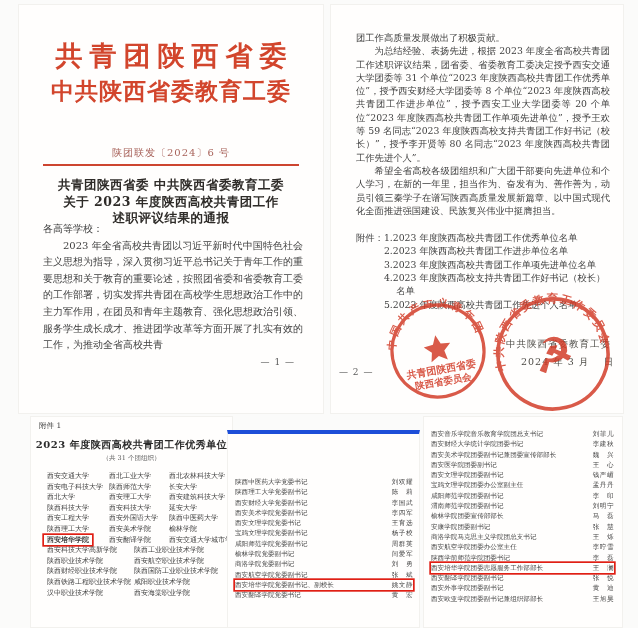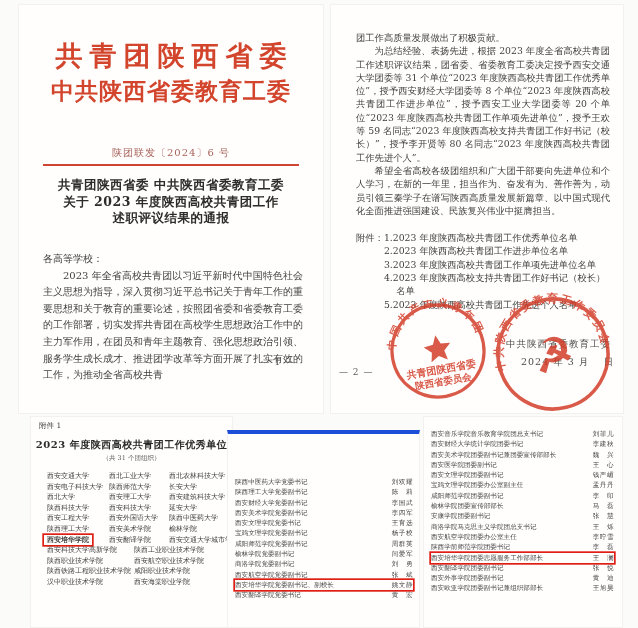--- a/index.html
+++ b/index.html
@@ -11,21 +11,21 @@
   }
   .page{position:absolute;background:#fffefd;border:1px solid #f2f1ee;box-sizing:border-box;}
   
   #page1{left:18px;top:4px;width:306px;height:410px;}
   .mast{position:absolute;top:36px;left:0;right:0;text-align:center;color:#d2452c;font-weight:bold;}
   .mast-l1{font-size:27px;line-height:30px;letter-spacing:7px;text-indent:7px;white-space:nowrap;}
   .mast-l2{font-size:23px;line-height:26px;letter-spacing:1px;margin-top:7px;white-space:nowrap;}
   .docnum{position:absolute;top:141px;left:0;width:100%;text-align:center;font-size:10px;color:#a8625a;letter-spacing:1px;}
   .redline{position:absolute;top:159px;left:24px;right:24px;height:2px;background:#cd4530;}
   .doc-title{position:absolute;top:172px;left:0;right:0;text-align:center;font-weight:bold;color:#2e2b28;font-size:12.5px;line-height:16.5px;letter-spacing:.5px;}
-  .p1body{position:absolute;top:246px;left:24px;width:260px;font-size:10px;line-height:16.6px;color:#3e3e3e;text-align:justify;}
+  .p1body{position:absolute;top:216px;left:24px;width:260px;font-size:10px;line-height:16.6px;color:#3e3e3e;text-align:justify;}
   .p1body .para{text-indent:2em;}
   .pfooter{position:absolute;font-size:9px;color:#5a5a5a;letter-spacing:1px;}
   #page1 .pfooter{top:352px;right:28px;}
   
   #page2{left:330px;top:4px;width:294px;height:410px;}
   .p2body{position:absolute;top:26px;left:25px;width:254px;font-size:9.3px;line-height:13.3px;color:#3e3e3e;text-align:justify;}
   .p2body .para{text-indent:2em;}
   .attach{display:flex;margin-top:14px;text-align:left;}
   .attach-label{white-space:nowrap;}
   .attach-line{white-space:nowrap;}
@@ -166,20 +166,24 @@
       </div>
       <div class="u-row c2">
         <span class="u-cell">西安科技大学高新学院</span>
         <span class="u-cell">陕西工业职业技术学院</span>
       </div>
       <div class="u-row c2">
         <span class="u-cell">陕西职业技术学院</span>
         <span class="u-cell">西安航空职业技术学院</span>
       </div>
       <div class="u-row c2">
+        <span class="u-cell">陕西财经职业技术学院</span>
+        <span class="u-cell">陕西国防工业职业技术学院</span>
+      </div>
+      <div class="u-row c2">
         <span class="u-cell">陕西铁路工程职业技术学院</span>
         <span class="u-cell">咸阳职业技术学院</span>
       </div>
       <div class="u-row c2">
         <span class="u-cell">汉中职业技术学院</span>
         <span class="u-cell">西安海棠职业学院</span>
       </div>
     </div>
 </div>
 
@@ -259,20 +263,24 @@
       </div>
       <div class="r-row">
         <span class="ti">宝鸡文理学院团委办公室副主任</span>
         <span class="nm">孟丹丹</span>
       </div>
       <div class="r-row">
         <span class="ti">咸阳师范学院团委副书记</span>
         <span class="nm">李　印</span>
       </div>
       <div class="r-row">
+        <span class="ti">渭南师范学院团委副书记</span>
+        <span class="nm">刘明宁</span>
+      </div>
+      <div class="r-row">
         <span class="ti">榆林学院团委宣传部部长</span>
         <span class="nm">马　磊</span>
       </div>
       <div class="r-row">
         <span class="ti">安康学院团委副书记</span>
         <span class="nm">张　慧</span>
       </div>
       <div class="r-row">
         <span class="ti">商洛学院马克思主义学院团总支书记</span>
         <span class="nm">王　烁</span>

